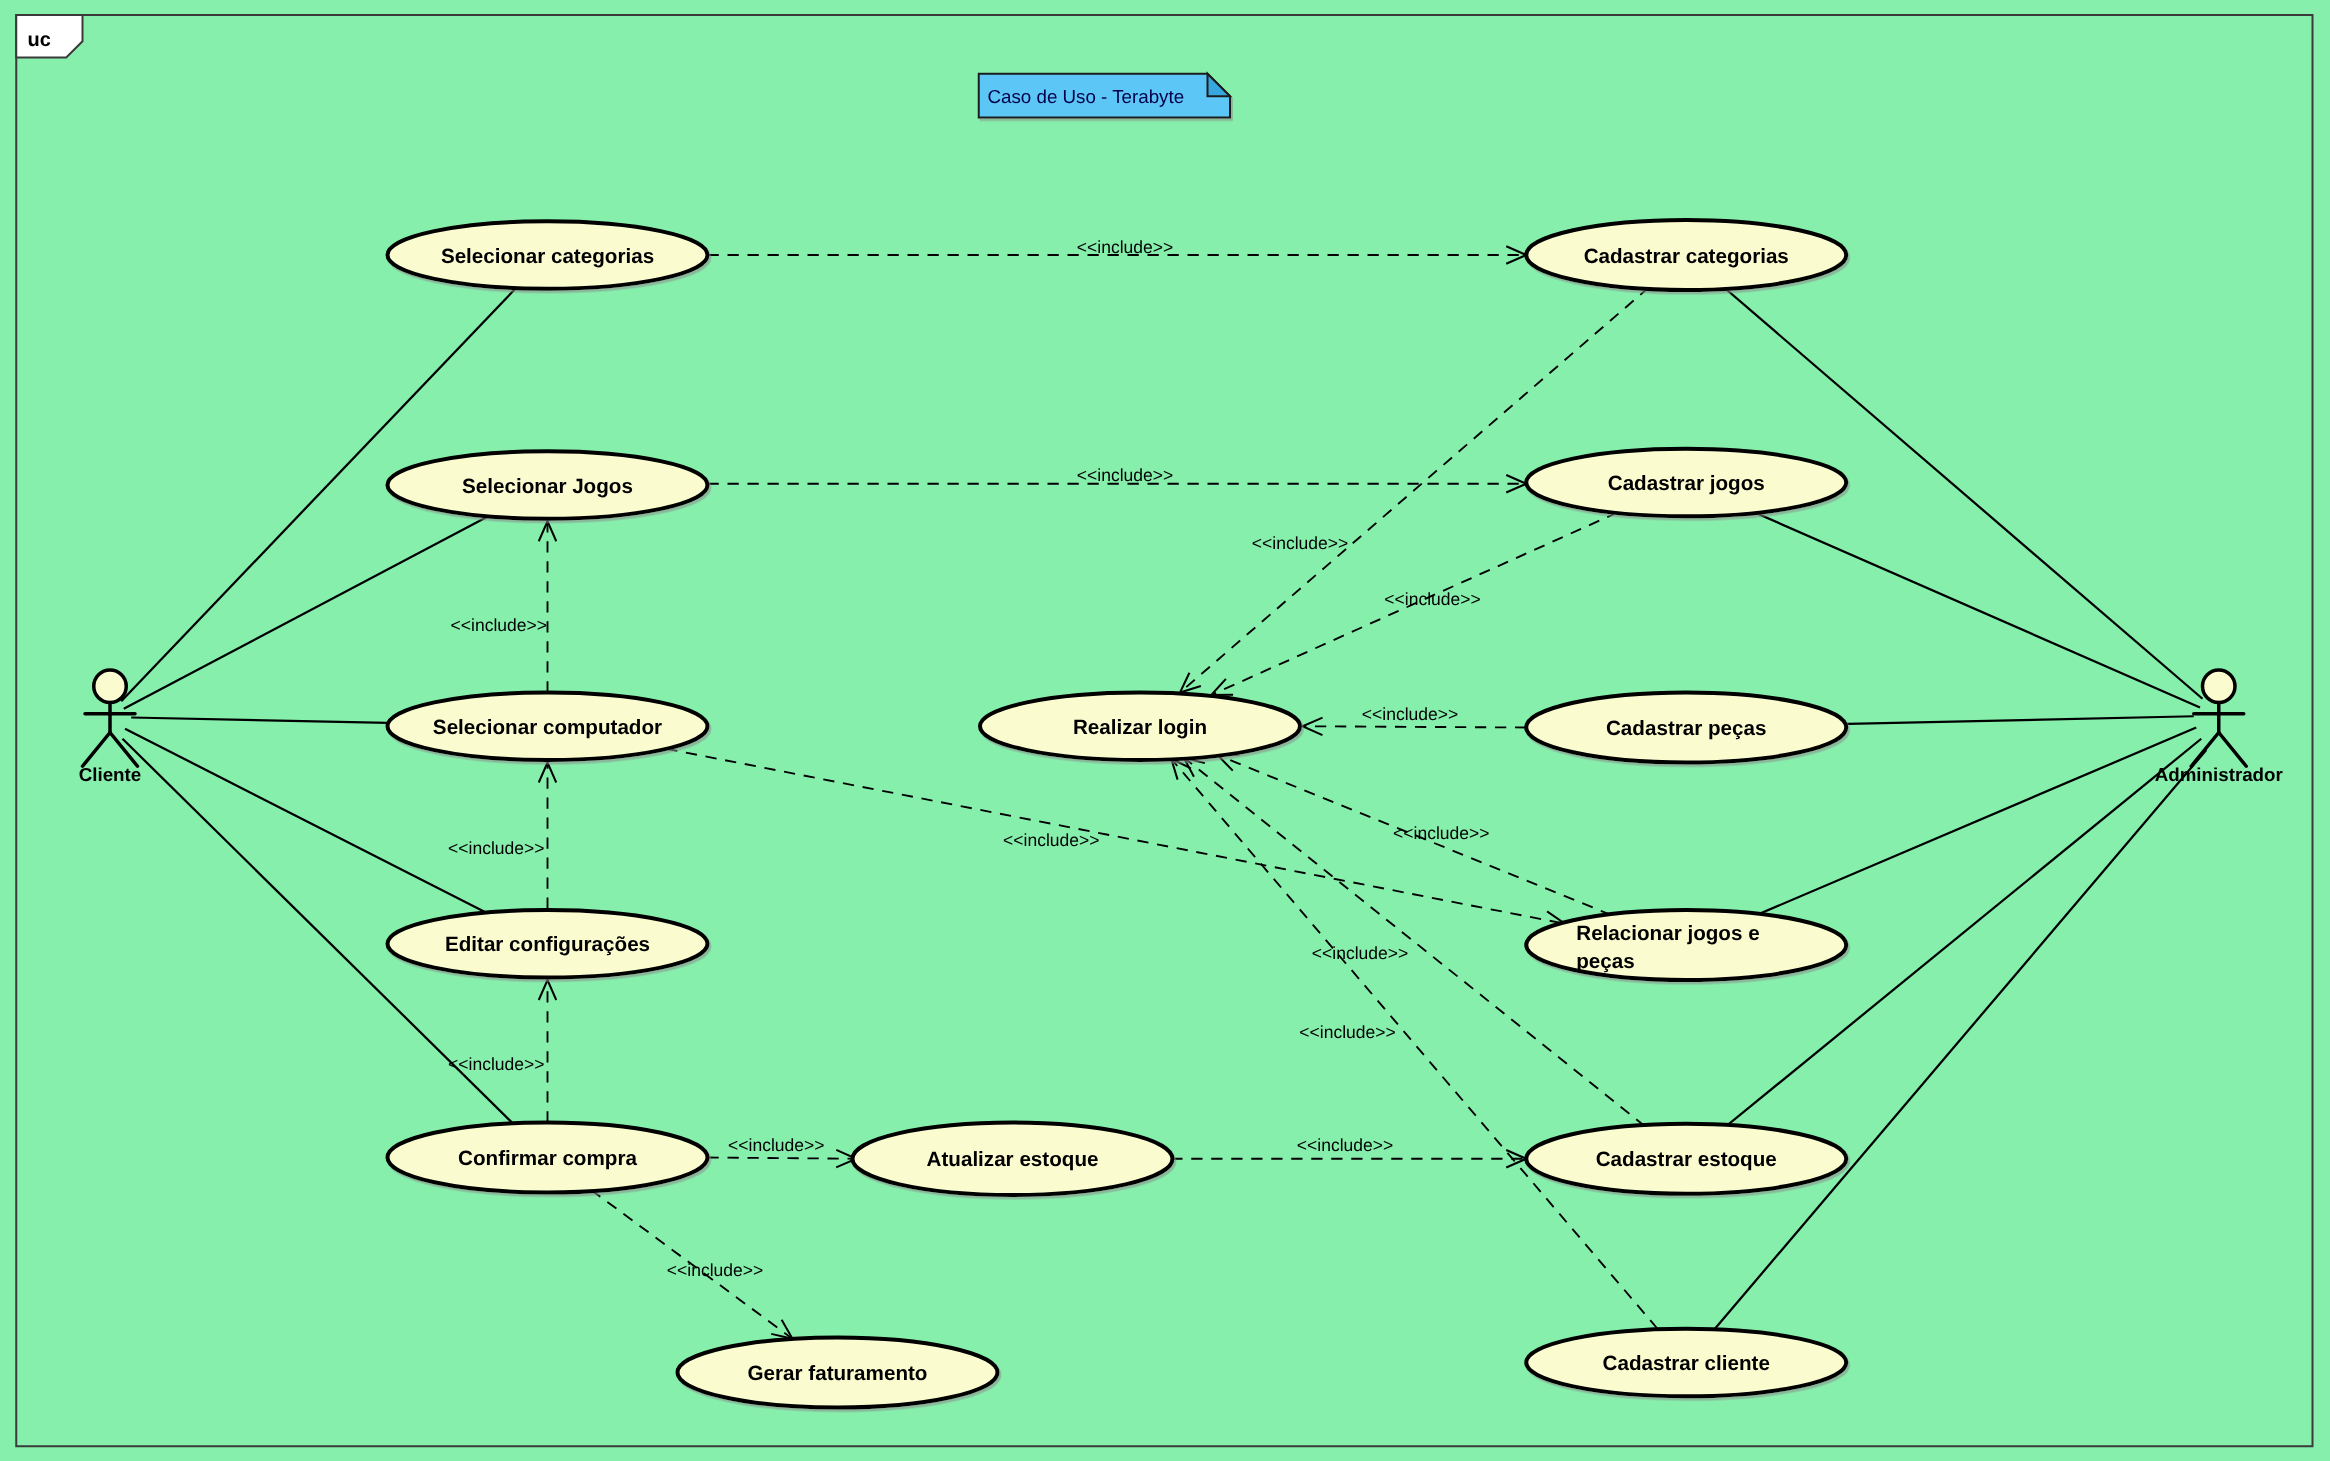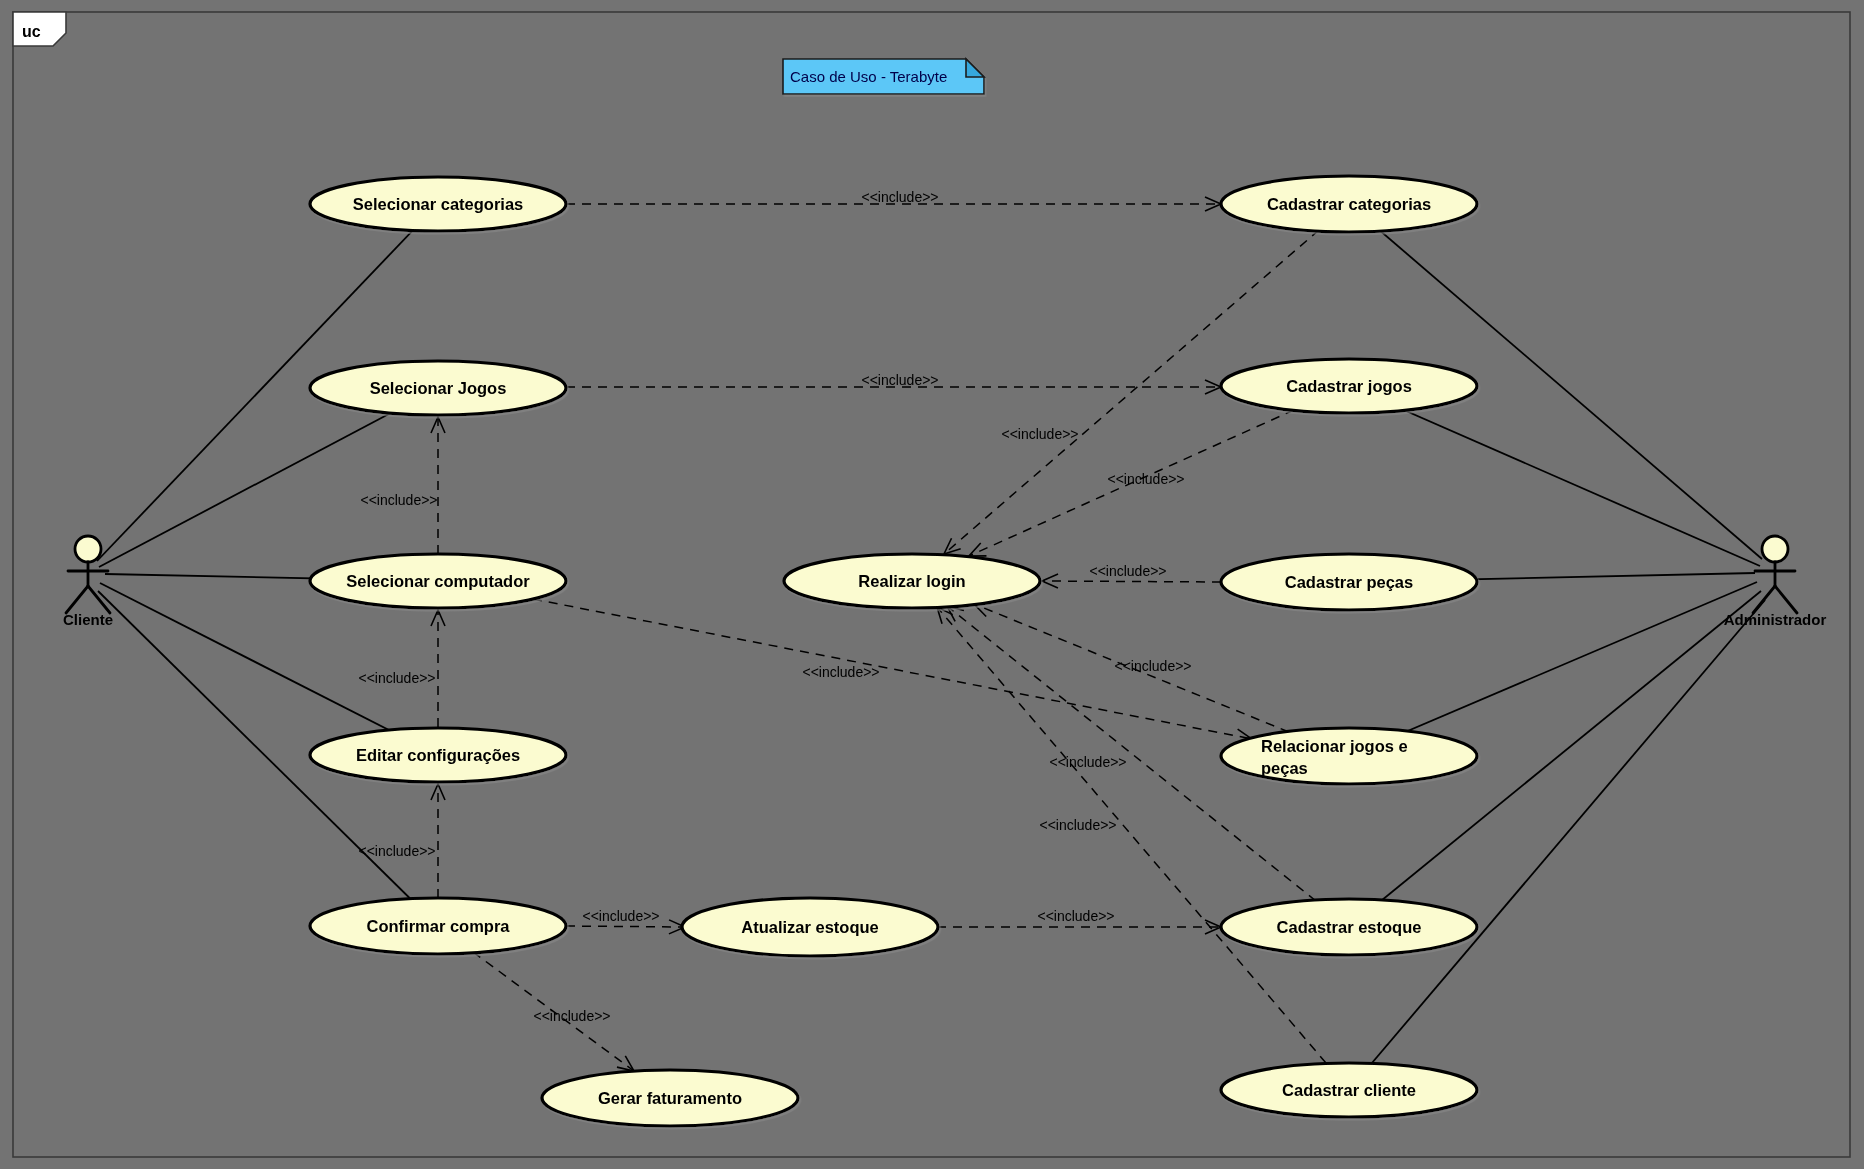--- a/index.html
+++ b/index.html
@@ -1,16 +1,16 @@
 <!DOCTYPE html>
 <html><head>
 <meta charset="utf-8">
 <style>
   html,body{margin:0;padding:0;background:#ffffff;}
-  #stage{position:relative;width:1864px;height:1169px;background:#737373;overflow:hidden;}
+  #stage{position:relative;width:1864px;height:1169px;background:#86efac;overflow:hidden;}
   svg{display:block;}
   .assoc{stroke:#000;stroke-width:1.8;fill:none;}
   .incl{stroke:#000;stroke-width:1.5;fill:none;stroke-dasharray:9 7;}
   .uc-ellipse{fill:#fbfbd0;stroke:#000;stroke-width:3.2;}
   .uc-label{font:bold 16.5px "Liberation Sans",sans-serif;fill:#000;}
   .inc-label{font:14px "Liberation Sans",sans-serif;fill:#000;}
   .actor-stroke{stroke:#000;stroke-width:2.8;fill:none;stroke-linecap:round;}
   .actor-head{fill:#fbfbd0;stroke:#000;stroke-width:2.8;}
   .actor-label{font:bold 15px "Liberation Sans",sans-serif;fill:#000;text-anchor:middle;}
   .frame-rect{fill:none;stroke:#3a3a3a;stroke-width:1.6;}

